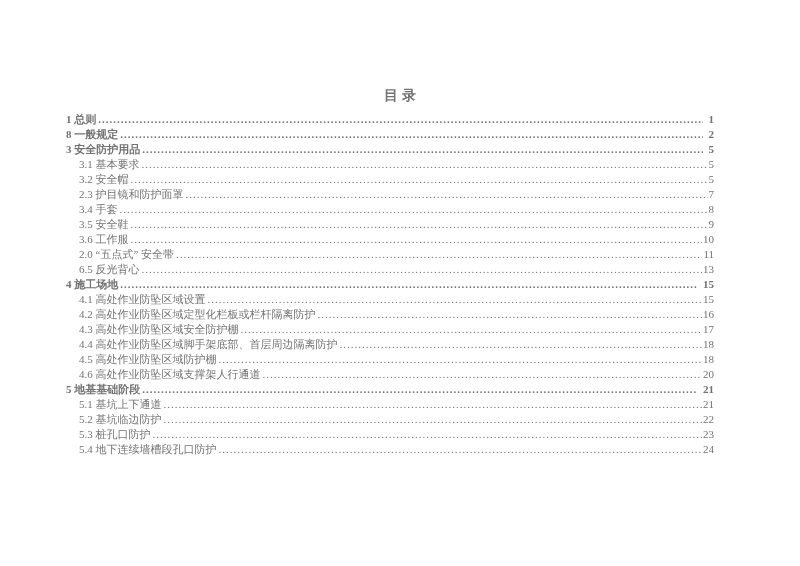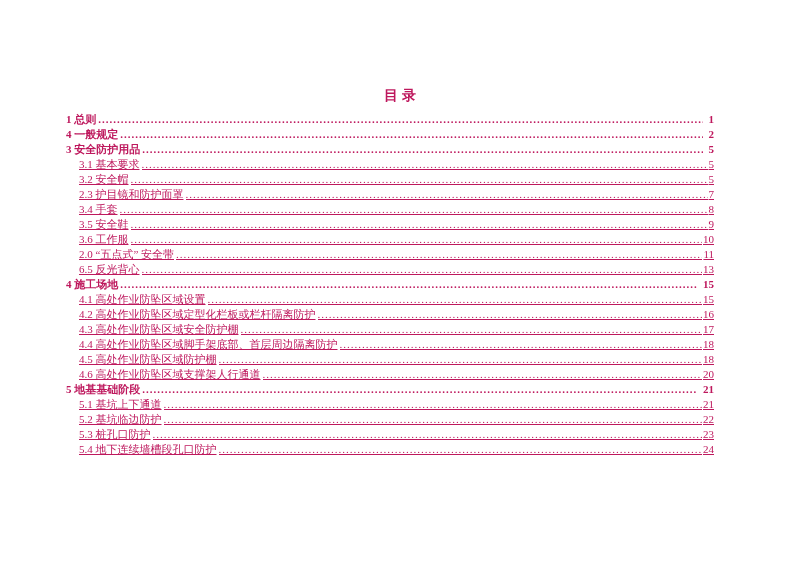--- a/index.html
+++ b/index.html
@@ -3,21 +3,21 @@
 <meta charset="utf-8">
 <style>
   html, body { margin: 0; padding: 0; background: #e8e8e8; }
   .page {
     position: relative;
     width: 800px;
     height: 566px;
     margin: 0 auto;
     background: #ffffff;
     font-family: "Liberation Serif", "DejaVu Serif", serif;
-    color: #be185d;
+    color: #737373;
     overflow: hidden;
     box-sizing: border-box;
     padding-top: 86px;
   }
   .doc-title {
     margin: 0;
     text-align: center;
     font-size: 14px;
     font-weight: bold;
     line-height: 20px;
@@ -30,21 +30,21 @@
   }
   .toc-row {
     display: flex;
     align-items: baseline;
     height: 15px;
     line-height: 15px;
     font-size: 11px;
     white-space: nowrap;
   }
   .toc-row.level-1 { font-weight: bold; }
-  .toc-row.level-2 { padding-left: 13px; text-decoration: underline; }
+  .toc-row.level-2 { padding-left: 13px; }
   .toc-label { flex: 0 0 auto; }
   .toc-leader {
     flex: 1 1 auto;
     overflow: hidden;
     height: 15px;
     margin: 0 1px 0 2px;
     letter-spacing: 1px;
   }
   .toc-leader::before {
     content: "..................................................................................................................................................................................................................................................................................................";
@@ -59,21 +59,21 @@
   <h1 class="doc-title">目录</h1>
 
   <div class="toc">
 
   <div class="toc-row level-1">
         <span class="toc-label">1 总则</span>
         <span class="toc-leader"></span>
         <span class="toc-page">1</span>
       </div>
       <div class="toc-row level-1">
-        <span class="toc-label">4 一般规定</span>
+        <span class="toc-label">8 一般规定</span>
         <span class="toc-leader"></span>
         <span class="toc-page">2</span>
       </div>
       <div class="toc-row level-1">
         <span class="toc-label">3 安全防护用品</span>
         <span class="toc-leader"></span>
         <span class="toc-page">5</span>
       </div>
       <div class="toc-row level-2">
         <span class="toc-label">3.1 基本要求</span>

